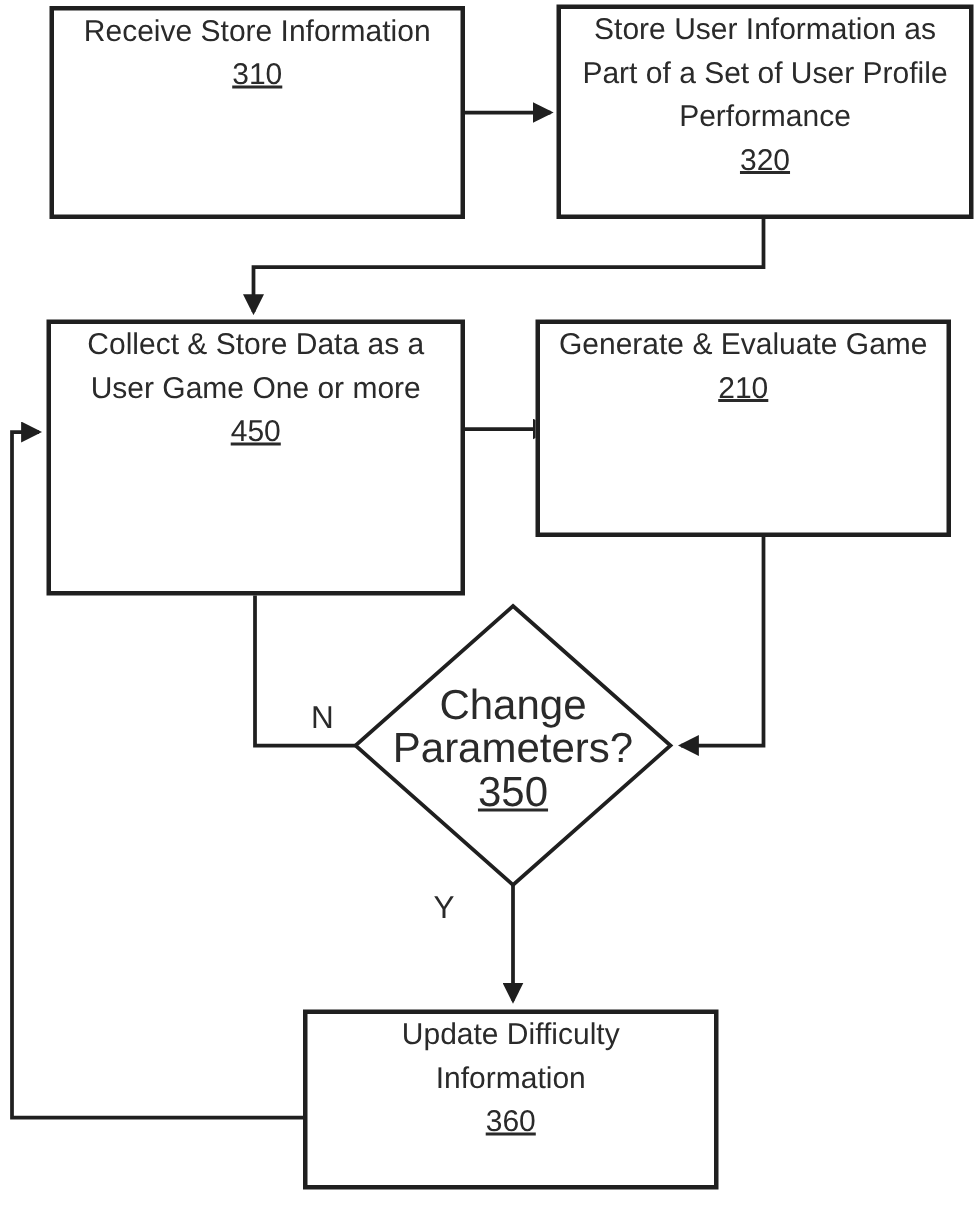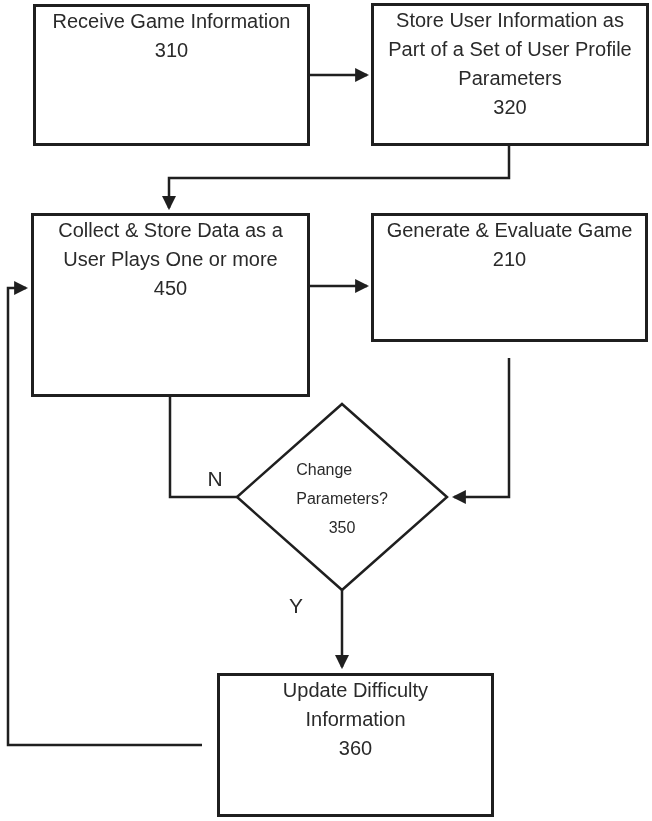--- a/index.html
+++ b/index.html
@@ -40,25 +40,26 @@
     font-size: 20px;
     line-height: 29px;
   }
   .diamond-text {
     position: absolute;
     z-index: 1;
     display: flex;
     flex-direction: column;
     align-items: center;
     justify-content: center;
-    font-size: 16px;
+    text-align: center;
+    font-size: 28px;
     line-height: 29px;
   }
   .lines div { white-space: nowrap; }
-  .ref { }
+  .ref { text-decoration: underline; }
   .branch-label {
     position: absolute;
     z-index: 2;
     width: 30px;
     height: 29px;
     line-height: 29px;
     text-align: center;
     font-size: 21px;
   }
 </style>
@@ -81,65 +82,65 @@
       <path d="M 237 497 L 170 497 L 170 363" marker-end="url(#arrow)"></path>
       <path d="M 342 590 L 342 667" marker-end="url(#arrow)"></path>
       <path d="M 202 745 L 8 745 L 8 288 L 26 288" marker-end="url(#arrow)"></path>
       <polygon points="342,404 447,497 342,590 237,497" fill="#ffffff"></polygon>
     </g>
   </svg>
 
   <div class="node rect" style="left:33px; top:4px; width:277px; height:142px;">
     <div class="node-text">
       <div class="lines">
-          <div>Receive Game Information</div>
+          <div>Receive Store Information</div>
         </div>
       <div class="ref">310</div>
     </div>
   </div>
 
   <div class="node rect" style="left:371px; top:3px; width:278px; height:143px;">
     <div class="node-text">
       <div class="lines">
           <div>Store User Information as</div>
           <div>Part of a Set of User Profile</div>
-          <div>Parameters</div>
+          <div>Performance</div>
         </div>
       <div class="ref">320</div>
     </div>
   </div>
 
   <div class="node rect" style="left:31px; top:213px; width:279px; height:184px;">
     <div class="node-text">
       <div class="lines">
           <div>Collect &amp; Store Data as a</div>
-          <div>User Plays One or more</div>
+          <div>User Game One or more</div>
         </div>
       <div class="ref">450</div>
     </div>
   </div>
 
-  <div class="node rect" style="left:371px; top:213px; width:277px; height:129px;">
+  <div class="node rect" style="left:357px; top:213px; width:277px; height:145px;">
     <div class="node-text">
       <div class="lines">
           <div>Generate &amp; Evaluate Game</div>
         </div>
       <div class="ref">210</div>
     </div>
   </div>
 
   <div class="diamond-text" style="left:252px; top:440px; width:180px; height:116px;">
     <div class="lines">
         <div>Change</div>
         <div>Parameters?</div>
       </div>
     <div class="ref">350</div>
   </div>
 
-  <div class="node rect" style="left:217px; top:673px; width:277px; height:144px;">
+  <div class="node rect" style="left:202px; top:673px; width:277px; height:120px;">
     <div class="node-text">
       <div class="lines">
           <div>Update Difficulty</div>
           <div>Information</div>
         </div>
       <div class="ref">360</div>
     </div>
   </div>
 
   <div class="branch-label" style="left:200px; top:464px;">N</div>

